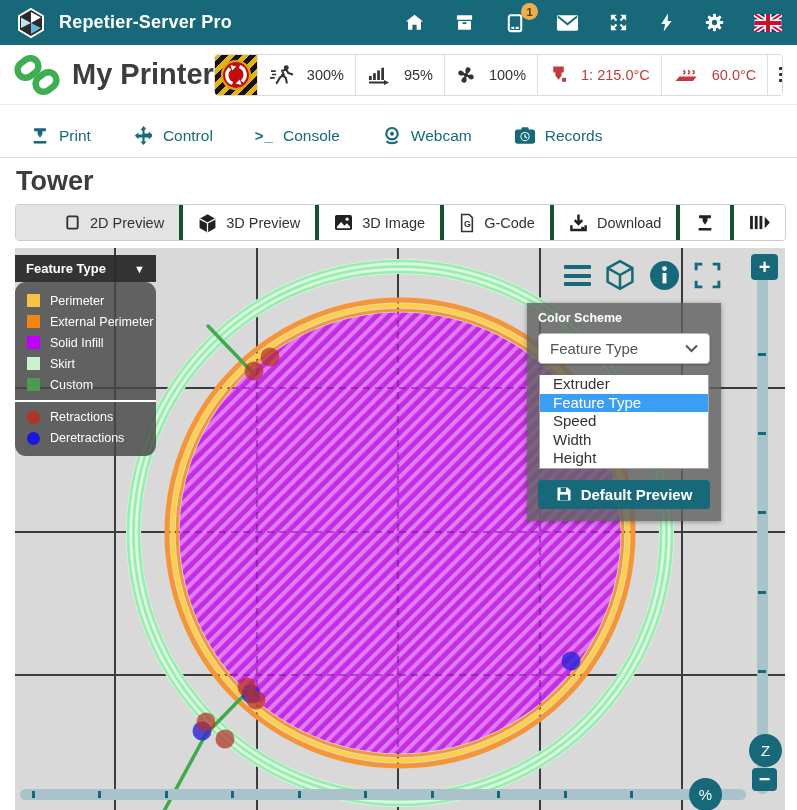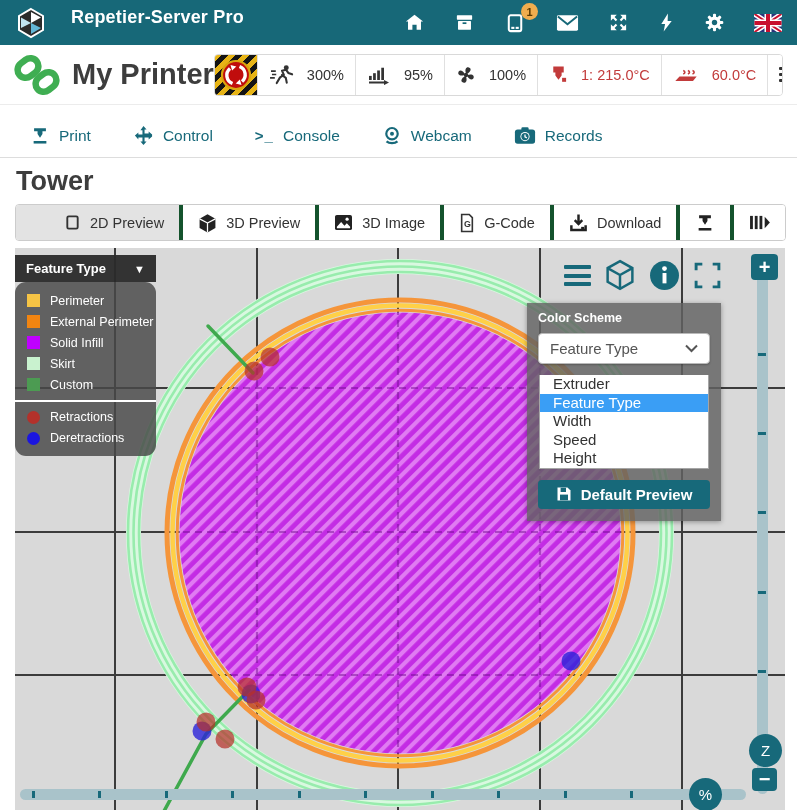--- a/index.html
+++ b/index.html
@@ -4,21 +4,21 @@
 <style>
   :root{ --accent:#17697a; --navbar:#176878; --temp:#c23b3b; }
   *{box-sizing:border-box;}
   html,body{margin:0;padding:0;}
   body{width:797px;height:810px;overflow:hidden;background:#fff;
        font-family:"Liberation Sans",sans-serif;color:#333;}
   svg{display:block;}
 
   
   .navbar{height:45px;background:var(--navbar);display:flex;align-items:center;padding:0 15px;}
-  .brand{display:flex;gap:24px;}
+  .brand{display:flex;align-items:center;gap:12px;}
   .brand-title{color:#fff;font-size:18px;font-weight:bold;letter-spacing:.2px;}
   .nav-icons{margin-left:auto;display:flex;align-items:center;gap:29px;}
   .nav-ic{position:relative;display:flex;align-items:center;cursor:pointer;}
   .nav-badge{position:absolute;top:-8px;right:-11px;width:17px;height:17px;border-radius:50%;
              background:#f0ad4e;color:#5b3a00;font-size:11px;font-weight:bold;
              display:flex;align-items:center;justify-content:center;}
 
   
   .printer-header{height:60px;display:flex;align-items:center;padding:0 14px;border-bottom:1px solid #ececec;}
   .printer-title{font-size:29px;font-weight:bold;color:#3d3d3d;margin-left:12px;white-space:nowrap;}
@@ -515,22 +515,22 @@
       <span>Feature Type</span>
       <span class="chev">
         <svg width="13" height="9" viewBox="0 0 13 9">
             <path d="M1 1.5 L6.5 7 L12 1.5" fill="none" stroke="#555" stroke-width="2"></path>
           </svg>
       </span>
     </div>
     <div class="cs-list" id="cs-options">
         <div class="cs-option">Extruder</div>
         <div class="cs-option" style="background: rgb(58, 158, 245); color: rgb(255, 255, 255);">Feature Type</div>
+        <div class="cs-option">Speed</div>
         <div class="cs-option">Width</div>
-        <div class="cs-option">Speed</div>
         <div class="cs-option">Height</div>
       </div>
     <div class="cs-btn">
       <span>
         <svg width="16" height="16" viewBox="0 0 16 16">
           <path d="M1.5 1.5 h10 l3 3 v10 h-13 Z" fill="#fff"></path>
           <rect x="4.6" y="1.8" width="5.4" height="4.2" fill="#17697a"></rect>
           <rect x="4" y="8.6" width="8" height="5.6" fill="#17697a"></rect>
         </svg>
       </span>

